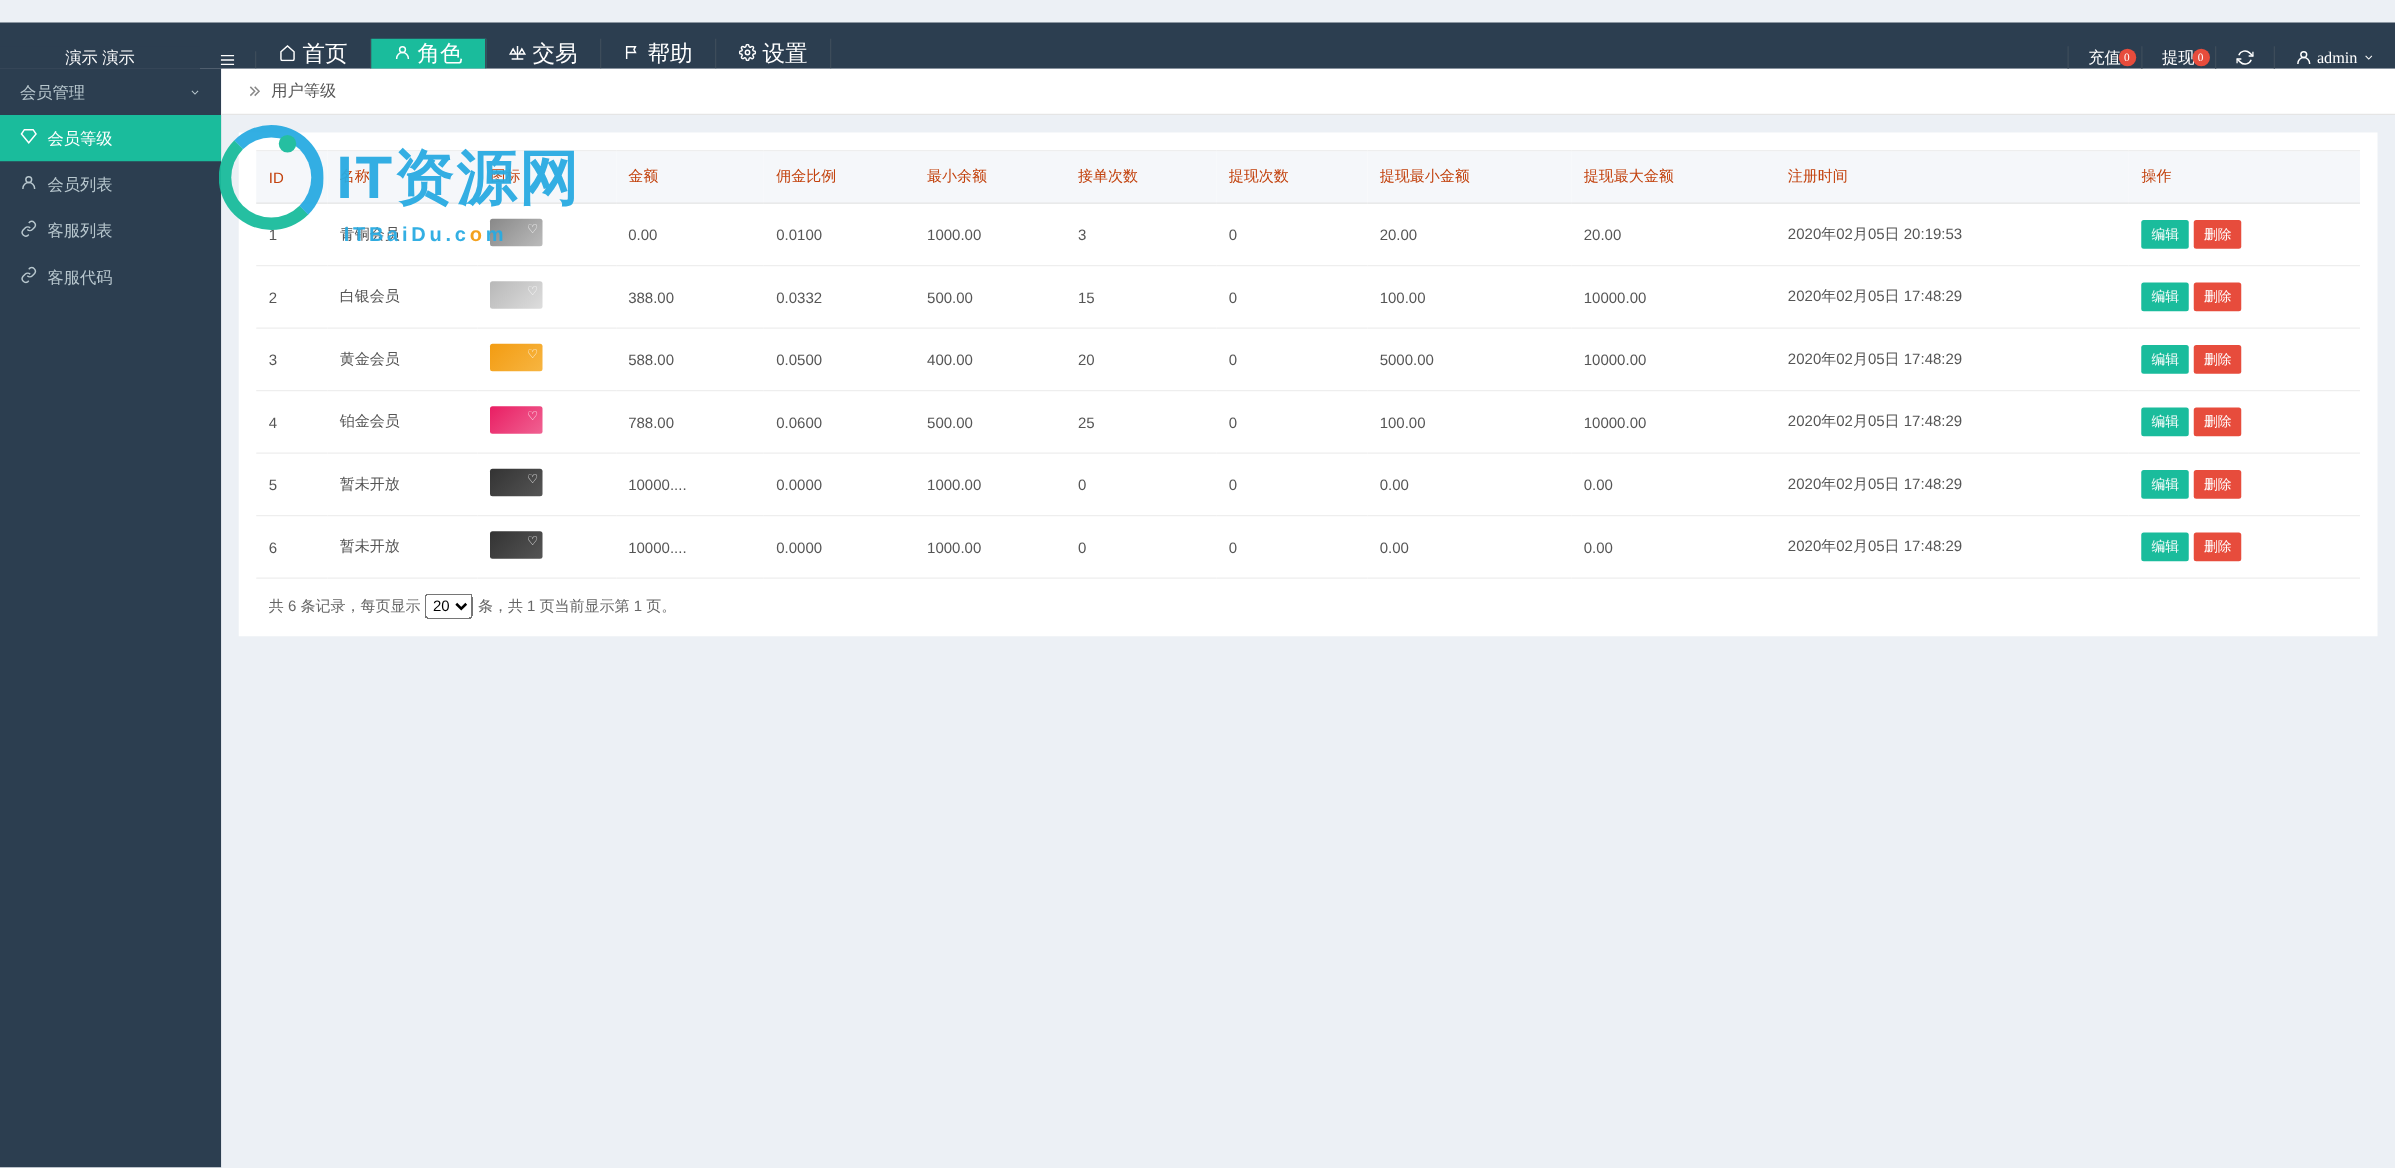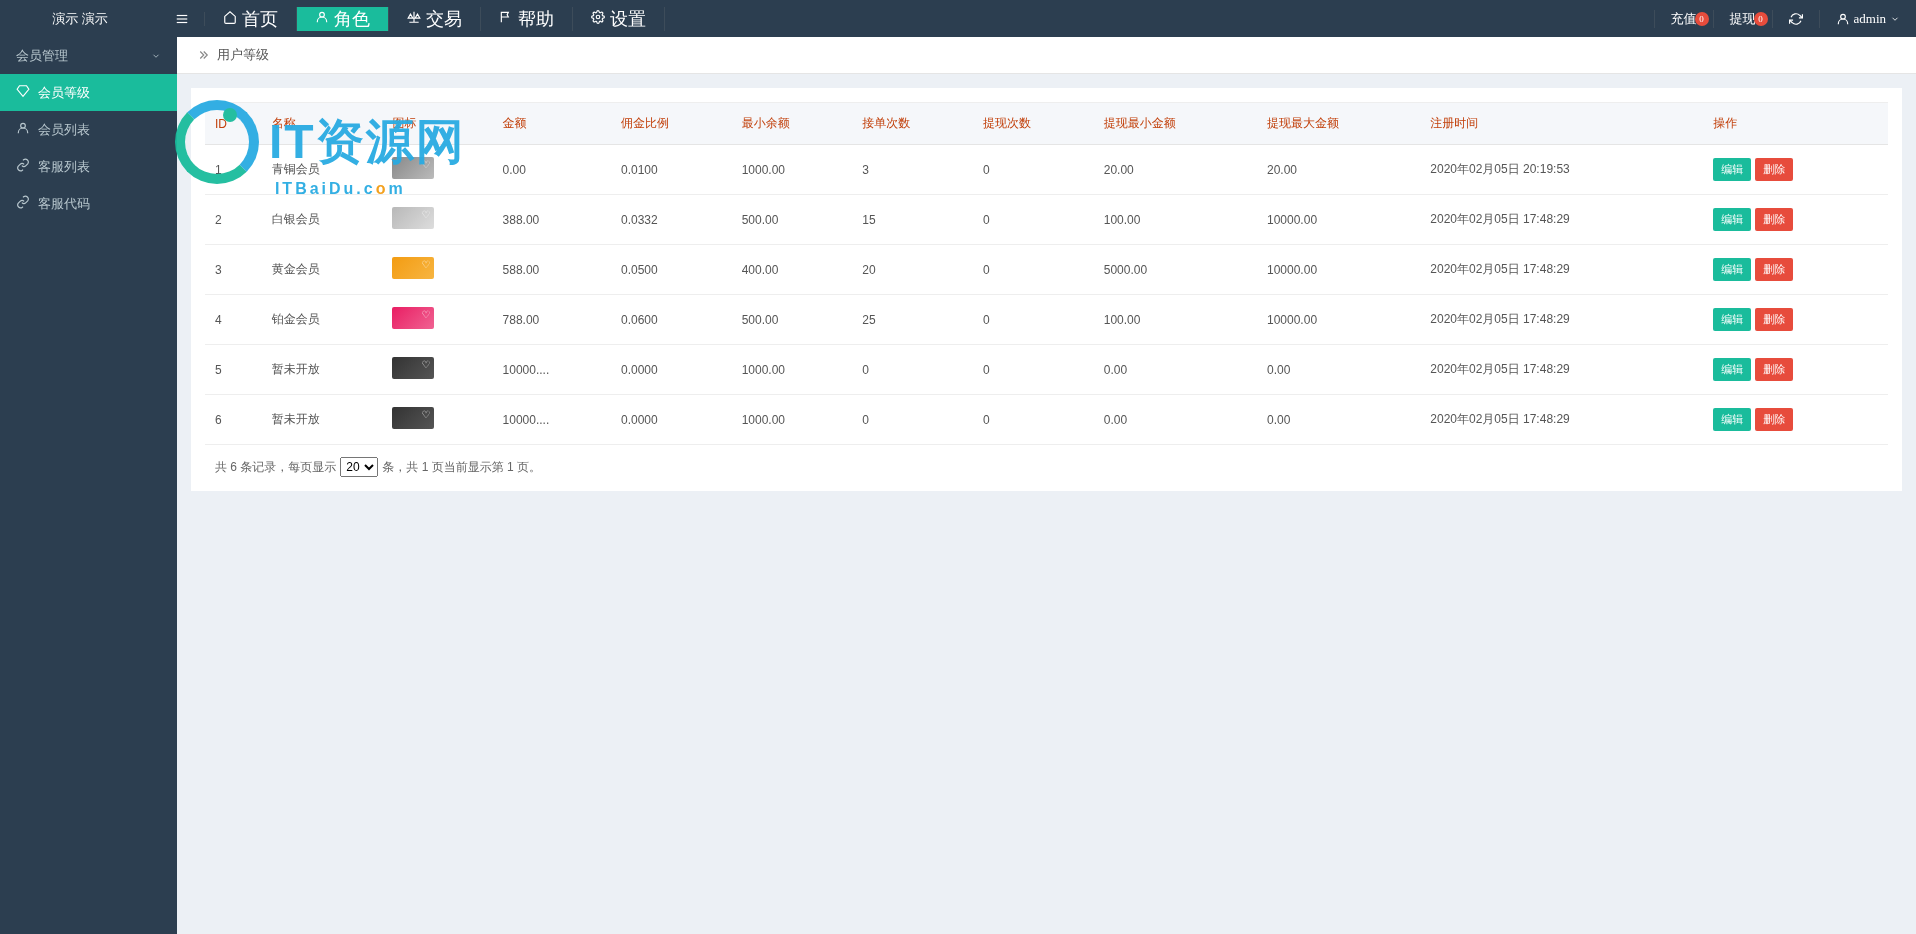--- a/index.html
+++ b/index.html
@@ -1,21 +1,21 @@
 <!DOCTYPE html>
 <html><head>
 <meta charset="utf-8">
 <style>
 * { margin: 0; padding: 0; box-sizing: border-box; }
 body { font-family: "Microsoft YaHei", Arial, sans-serif; font-size: 13px; background: #ecf0f5; overflow: hidden; }
 
 .layout { display: flex; flex-direction: column; height: 100vh; }
 
 
-.header { height: 37px; background: #2c3e50; display: flex; align-items: center; color: #fff; }
+.header { height: 37px; background: #2c3e50; display: flex; align-items: flex-end; color: #fff; margin-top: 18px; }
 .logo { width: 160px; display: flex; align-items: center; justify-content: center; font-size: 13px; background: #2c3e50; }
 .toggle-btn { width: 45px; display: flex; align-items: center; justify-content: center; border-right: 1px solid #3d4c5a; cursor: pointer; }
 .nav-item { padding: 0 18px; display: flex; align-items: center; gap: 5px; border-right: 1px solid #3d4c5a; cursor: pointer; font-size: 18px; }
 .nav-item.active { background: #1abc9c; }
 .header-right { margin-left: auto; display: flex; align-items: stretch; }
 .hr-item { padding: 0 16px; display: flex; align-items: center; gap: 4px; border-left: 1px solid #3d4c5a; cursor: pointer; position: relative; font-size: 13px; font-family: Liberation Serif, serif; }
 .hr-item .badge { position: absolute; top: 2px; right: 4px; background: #e74c3c; color: #fff; font-size: 9px; border-radius: 8px; min-width: 14px; height: 14px; display: flex; align-items: center; justify-content: center; padding: 0 3px; }
 
 
 .body { flex: 1; display: flex; min-height: 0; }

